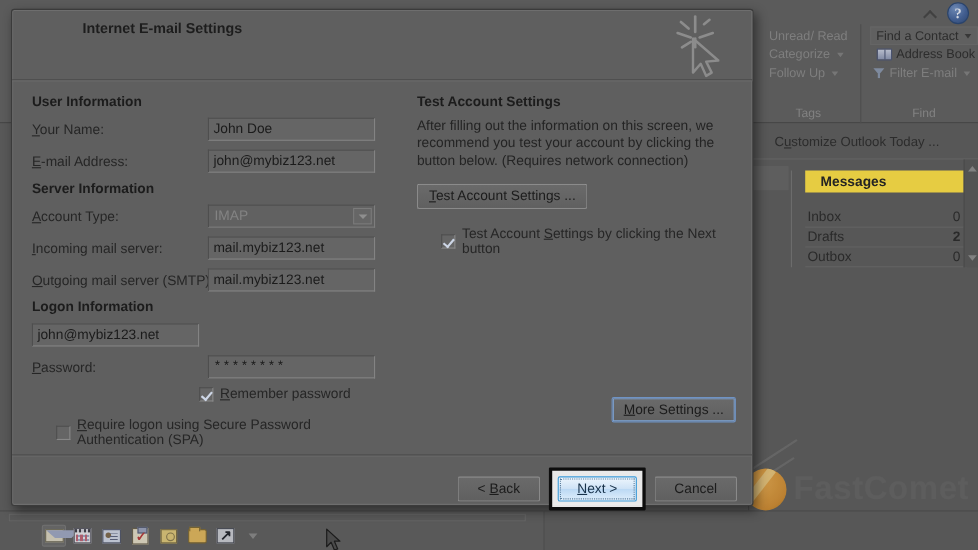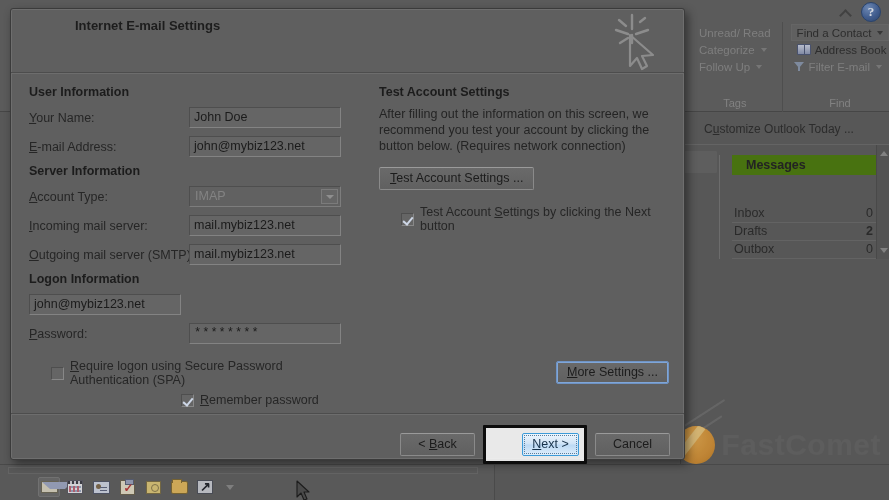--- a/index.html
+++ b/index.html
@@ -106,22 +106,22 @@
   }
   .customize-link {
     text-align: center; font-size: 12px; color: #2e2e2e;
     padding: 9px 22px 8px 10px; border-bottom: 1px solid #6d6d6d;
   }
   .customize-link u { text-decoration: underline; }
   .today-body { position: relative; padding: 10px 10px 0 0; display: flex; }
   .today-gutter { width: 38px; }
   .today-col { flex: 1; border-left: 1px solid #757575; padding-left: 12px; }
   .msg-head {
-    background: #4d7c0f; color: #242424; font-weight: bold; font-size: 12.5px;
-    padding: 3px 0 3px 14px; margin-bottom: 30px;
+    background: #fde047; color: #242424; font-weight: bold; font-size: 12.5px;
+    padding: 3px 0 3px 14px; margin-bottom: 14px;
   }
   .msg-row {
     display: flex; justify-content: space-between; align-items: baseline;
     font-size: 12.5px; color: #2c2c2c; padding: 1px 6px 2px 2px;
     border-bottom: 1px solid #6b6b6b;
   }
   .msg-row .cnt { font-variant-numeric: tabular-nums; }
   .msg-row.bold .cnt { font-weight: bold; }
   .today-ghost {
     position: absolute; left: 0; top: 6px; width: 36px; height: 22px;
@@ -384,26 +384,25 @@
     display: flex; align-items: center; gap: 8px;
   }
   .btn-wide { width: 75px; padding: 0; }
   .next-wrap {
     position: relative; padding: 5px;
     border: 3px solid #0d0d0d;
     background: rgba(245,245,245,.92);
     border-radius: 1px;
   }
   .btn-next {
-    width: 57px; padding: 0;
+    width: 72px; padding: 0;
     background: linear-gradient(#eef6fd, #cfe3f6 48%, #bcd9f4 52%, #dfeefb);
     border: 1px solid #3c9bd9;
     color: #18324a;
     position: relative;
-    margin-left: 31px;
   }
   .btn-next:after {
     content: ""; position: absolute; inset: 1px;
     border: 1px dotted #5a7d9c;
   }
   .btn-next span { position: relative; z-index: 1; }
 
   
   #shade {
     position: absolute; inset: 0; background: rgba(30,30,30,.10);
@@ -596,29 +595,29 @@
 
       <div class="frow">
         <div class="finput">john@mybiz123.net</div>
       </div>
 
       <div class="frow">
         <div class="flabel"><u>P</u><span>assword:</span></div>
         <div class="finput pw">********</div>
       </div>
 
+      <div class="cbrow indent">
+        <span class="cbox checked"></span>
+        <span><u>R</u><span>emember password</span></span>
+      </div>
+
       <div class="cbrow indent2">
         <span class="cbox"></span>
         <span><u>R</u><span>equire logon using Secure Password Authentication (SPA)</span></span>
       </div>
-
-      <div class="cbrow indent">
-        <span class="cbox checked"></span>
-        <span><u>R</u><span>emember password</span></span>
-      </div>
     </div>
 
     <div class="col-right">
       <div class="sect-head">Test Account Settings</div>
       <p class="rt-para">After filling out the information on this screen, we recommend you test your account by clicking the button below. (Requires network connection)</p>
 
       <div class="btn btn-test"><u>T</u><span>est Account Settings ...</span></div>
 
       <div class="cbrow cbrow-test">
         <span class="cbox checked"></span>

